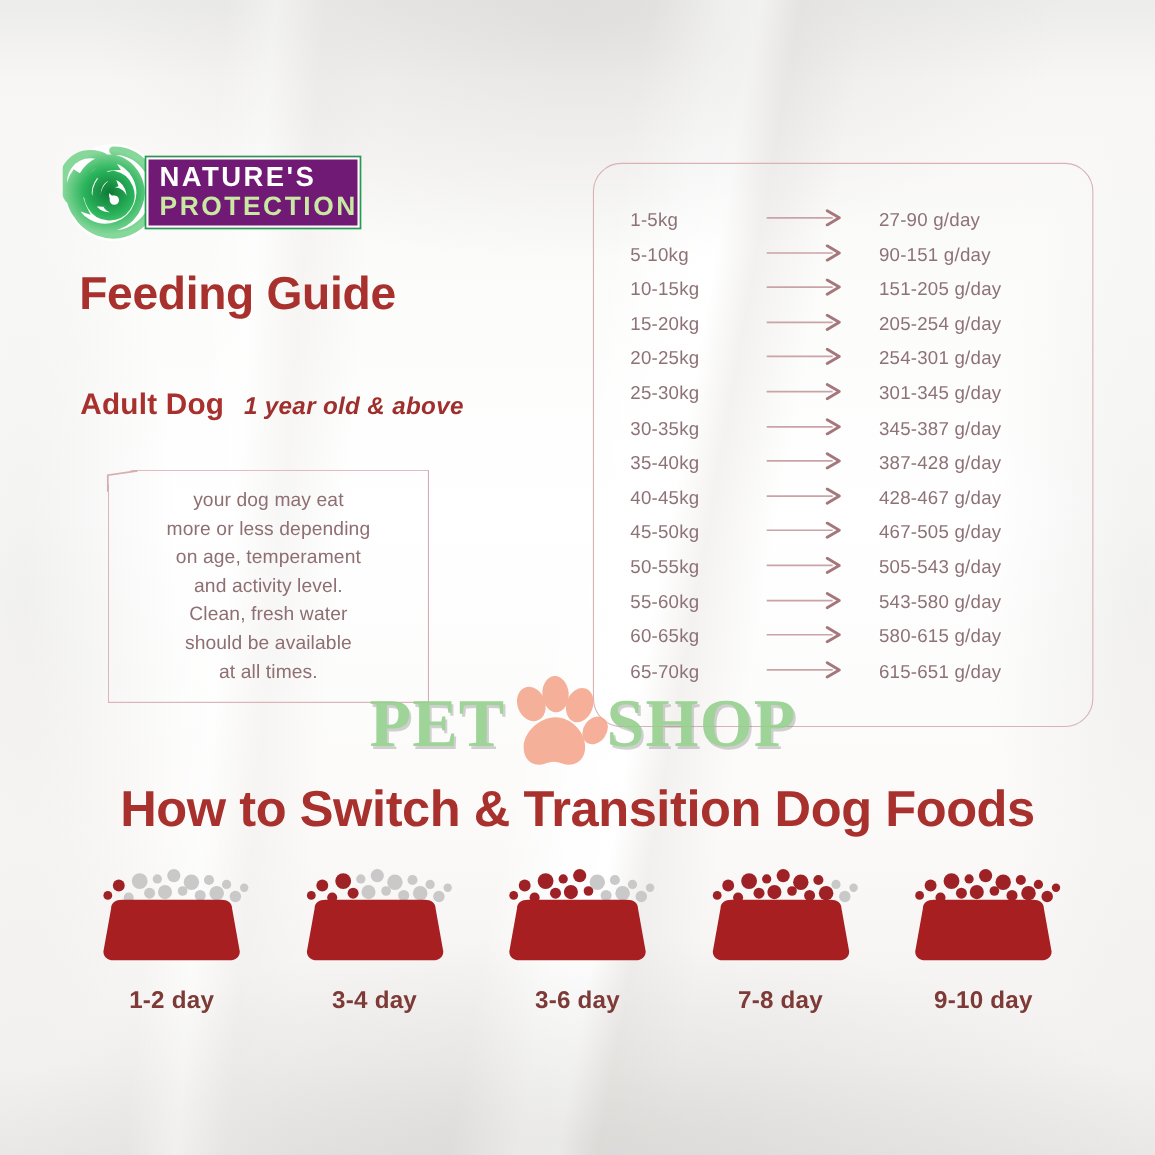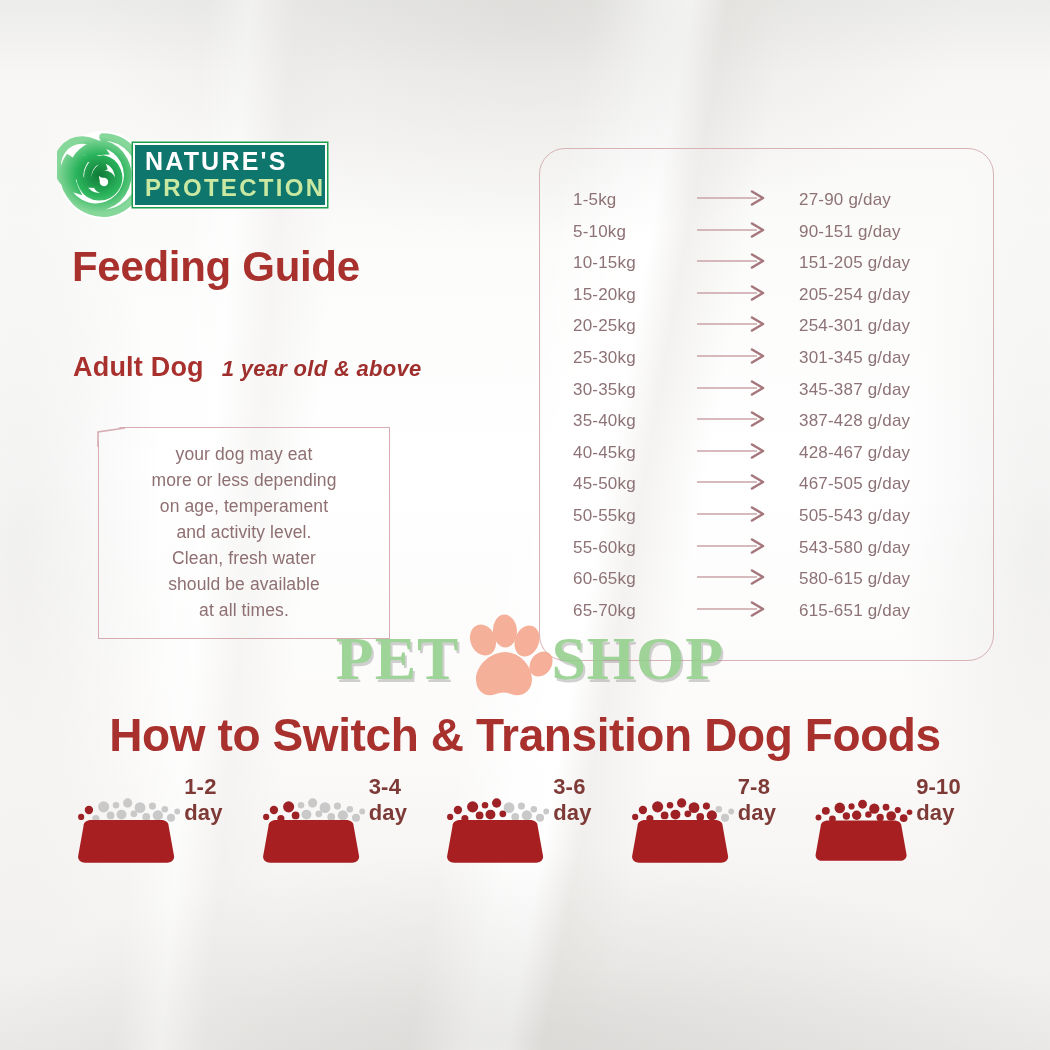--- a/index.html
+++ b/index.html
@@ -81,21 +81,21 @@
   }
   .logo-swirl {
     position: absolute;
     left: 0; top: 2px;
     width: 92px; height: 92px;
   }
   .logo-plate {
     position: absolute;
     left: 76px; top: 16px;
     width: 194px; height: 64px;
-    background: #0f766e;
+    background: #701a75;
     border: 2.5px solid #ffffff;
     box-shadow: 0 0 0 1.5px #1c9e4d;
     display: flex;
     flex-direction: column;
     justify-content: center;
     padding-left: 10px;
   }
   .logo-l1 {
     font-size: 25px;
     font-weight: bold;
@@ -272,20 +272,22 @@
     position: absolute;
     left: 68px;
     top: 766px;
     width: 914px;
     display: flex;
     justify-content: space-between;
   }
   .bowl-item {
     width: 176px;
     display: flex;
+    flex-direction: column;
+    align-items: center;
   }
   .bowl-art { width: 150px; height: 122px; }
   .bowl-label {
     margin-top: 8px;
     color: #7e3a36;
     font-size: 22px;
     font-weight: bold;
     letter-spacing: 0.2px;
     font-family: "Liberation Sans", sans-serif;
   }

